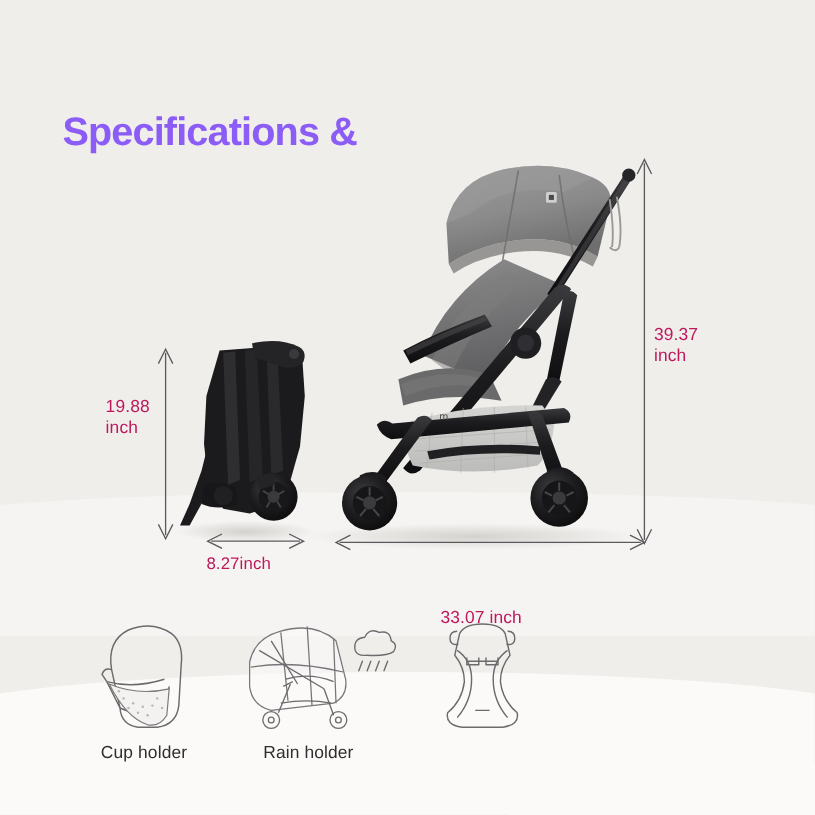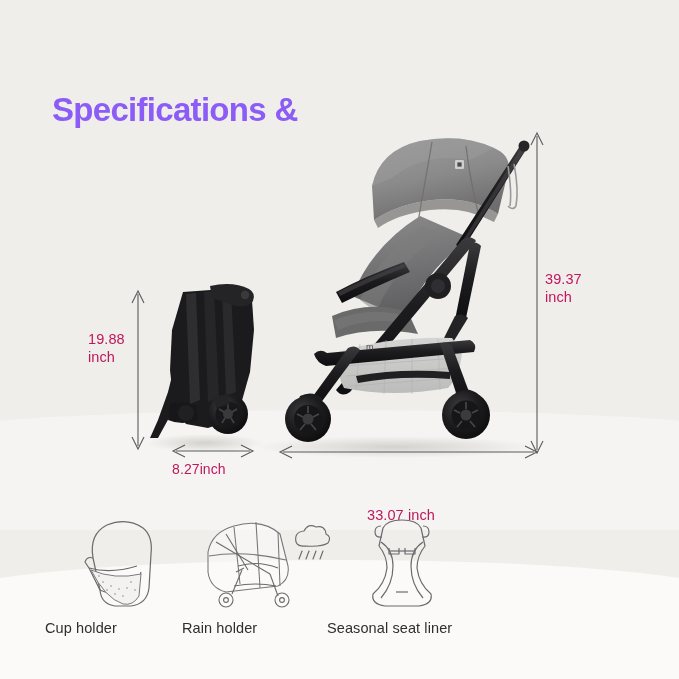--- a/index.html
+++ b/index.html
@@ -77,21 +77,21 @@
     left: 0; top: 0;
     width: 679px;
     height: 679px;
     overflow: visible;
   }
 
   
   .acc {
     position: absolute;
     width: 150px;
-    text-align: left;
+    text-align: center;
   }
   .acc .art {
     height: 100px;
     position: relative;
   }
   .acc .cap {
     margin-top: 8px;
     font-size: 14.5px;
     color: #2e2e30;
     letter-spacing: .1px;
@@ -389,17 +389,16 @@
           <path d="M96 30 Q84 38 84 54 Q84 72 96 86"></path>
 
           <path d="M62 36 L62 42 L72 42 L72 36"></path>
           <path d="M78 36 L78 42 L88 42 L88 36"></path>
           <line x1="62" y1="39" x2="88" y2="39"></line>
 
           <line x1="69" y1="80" x2="81" y2="80"></line>
         </g>
       </svg>
     </div>
-    <div class="cap">Seasonal seat liner</div>
   </div>
 
 
 </div>
 
 </body></html>

